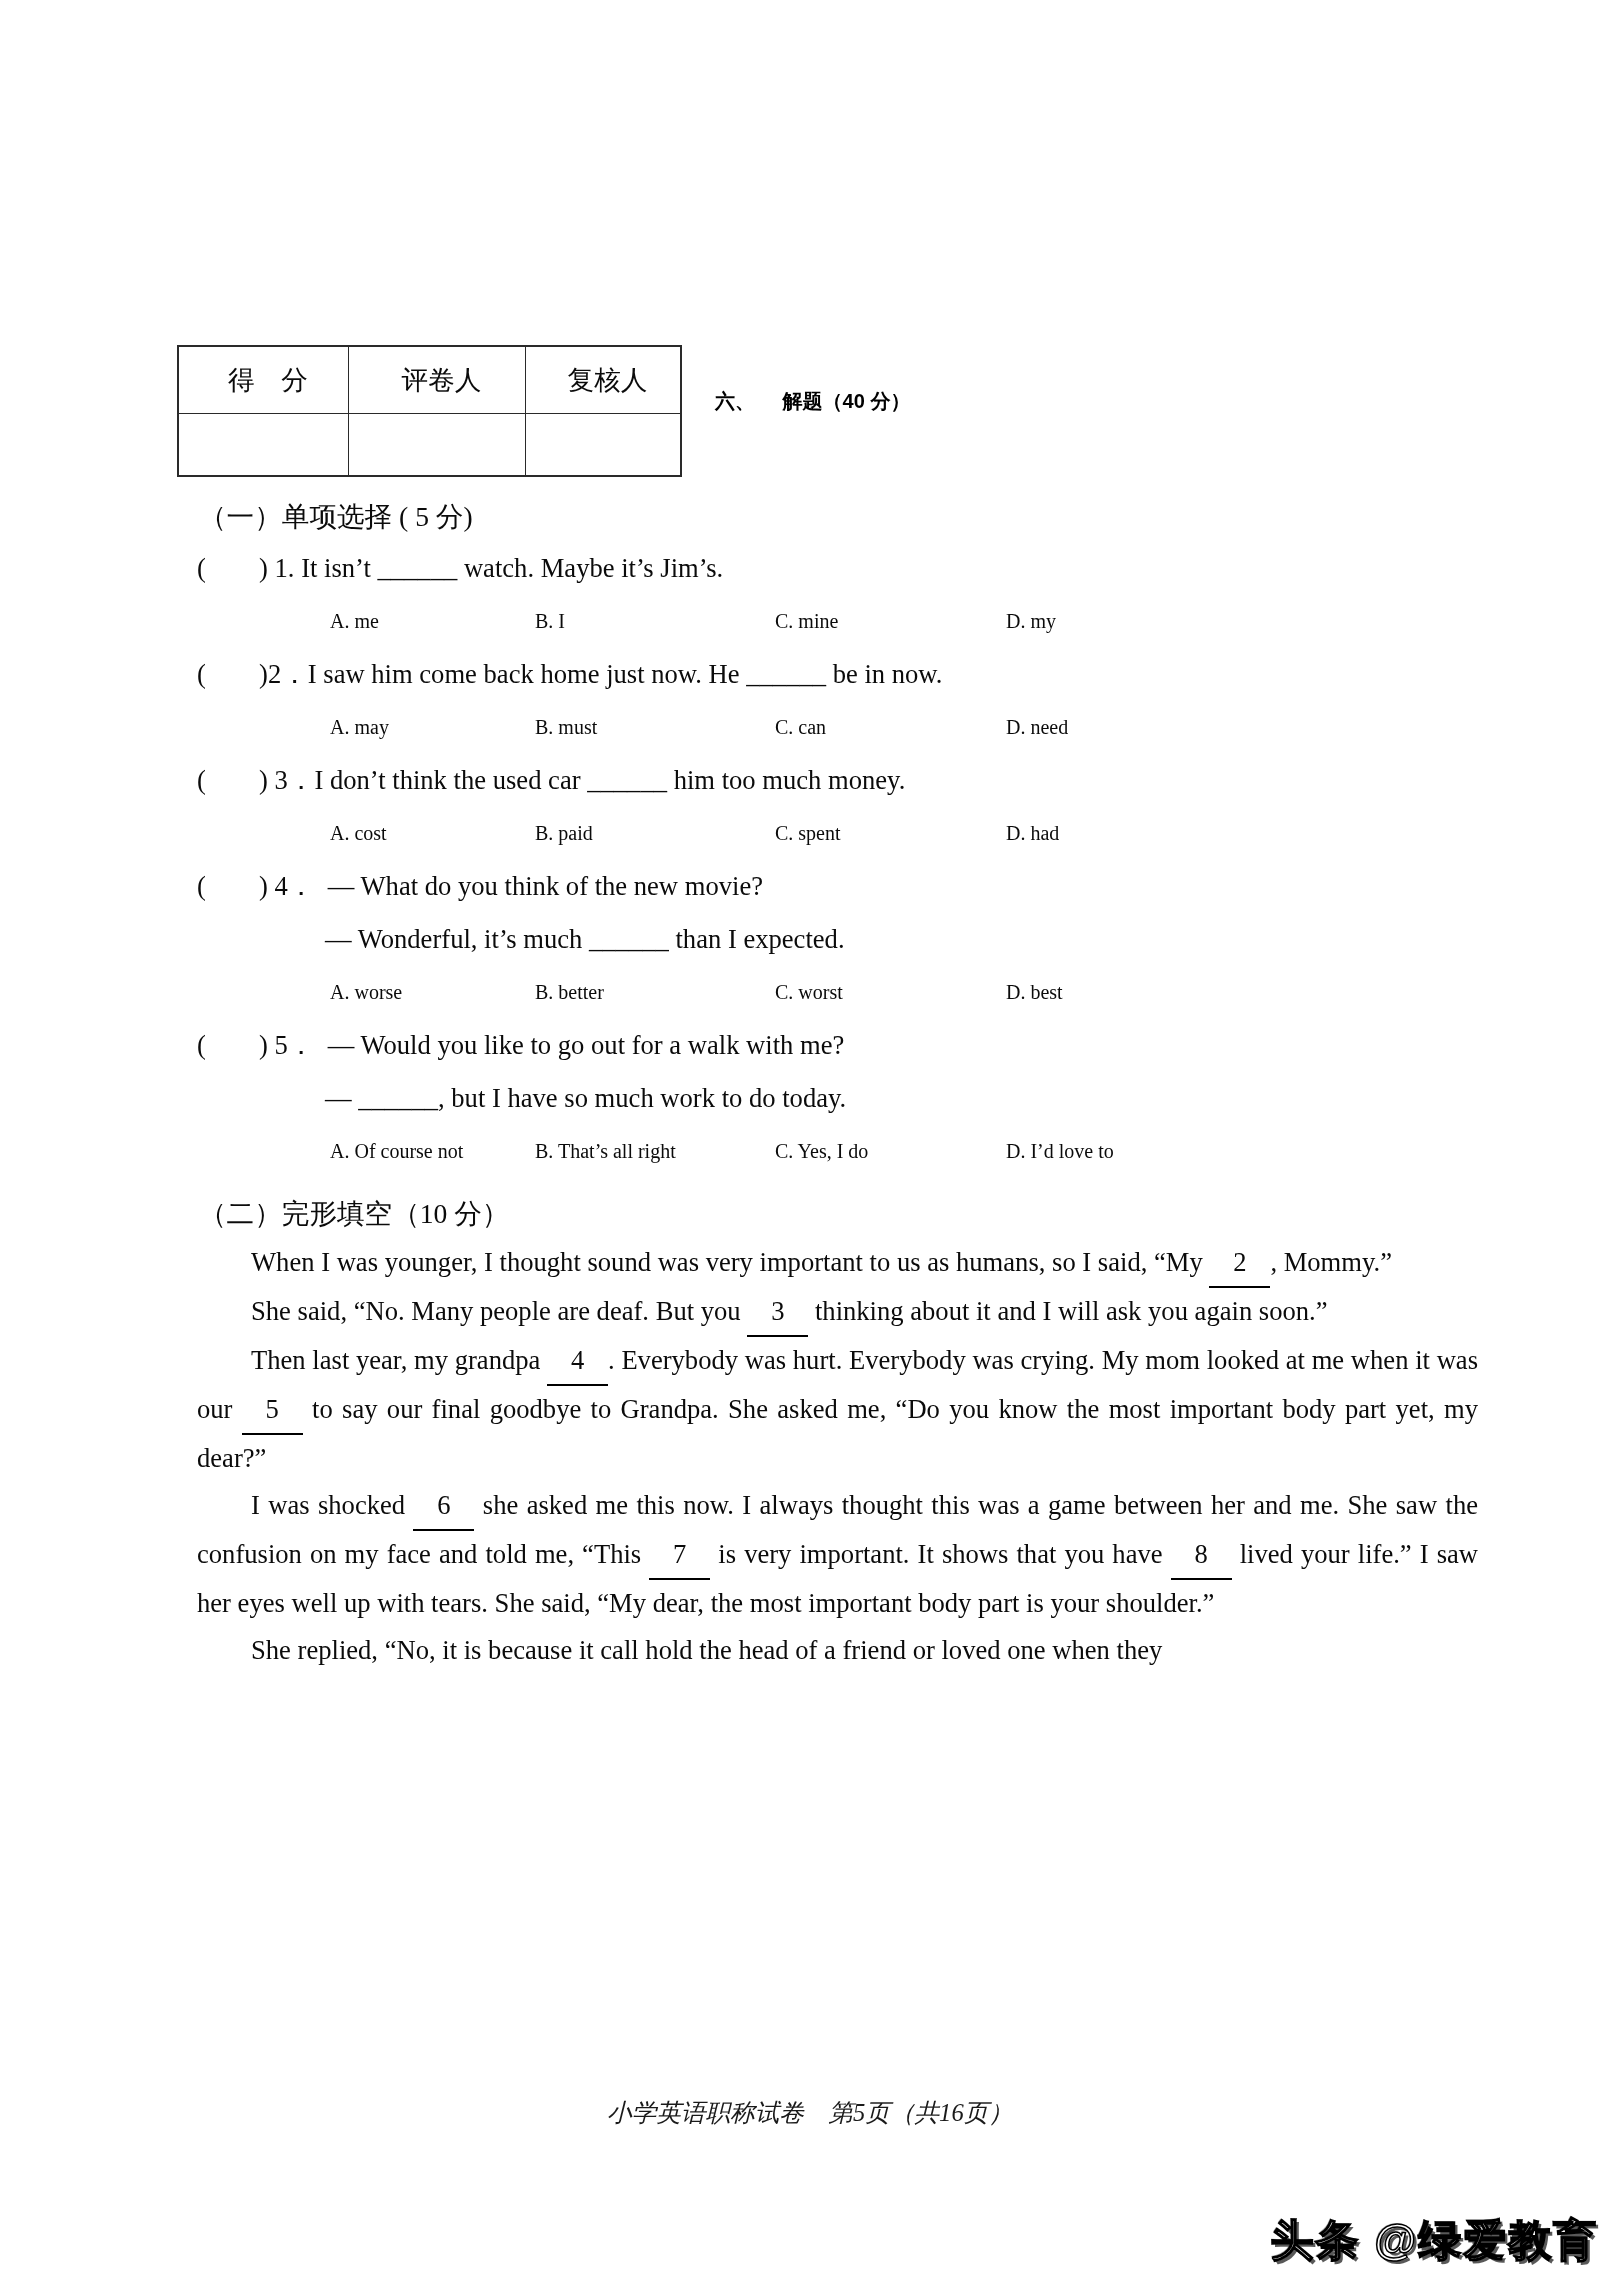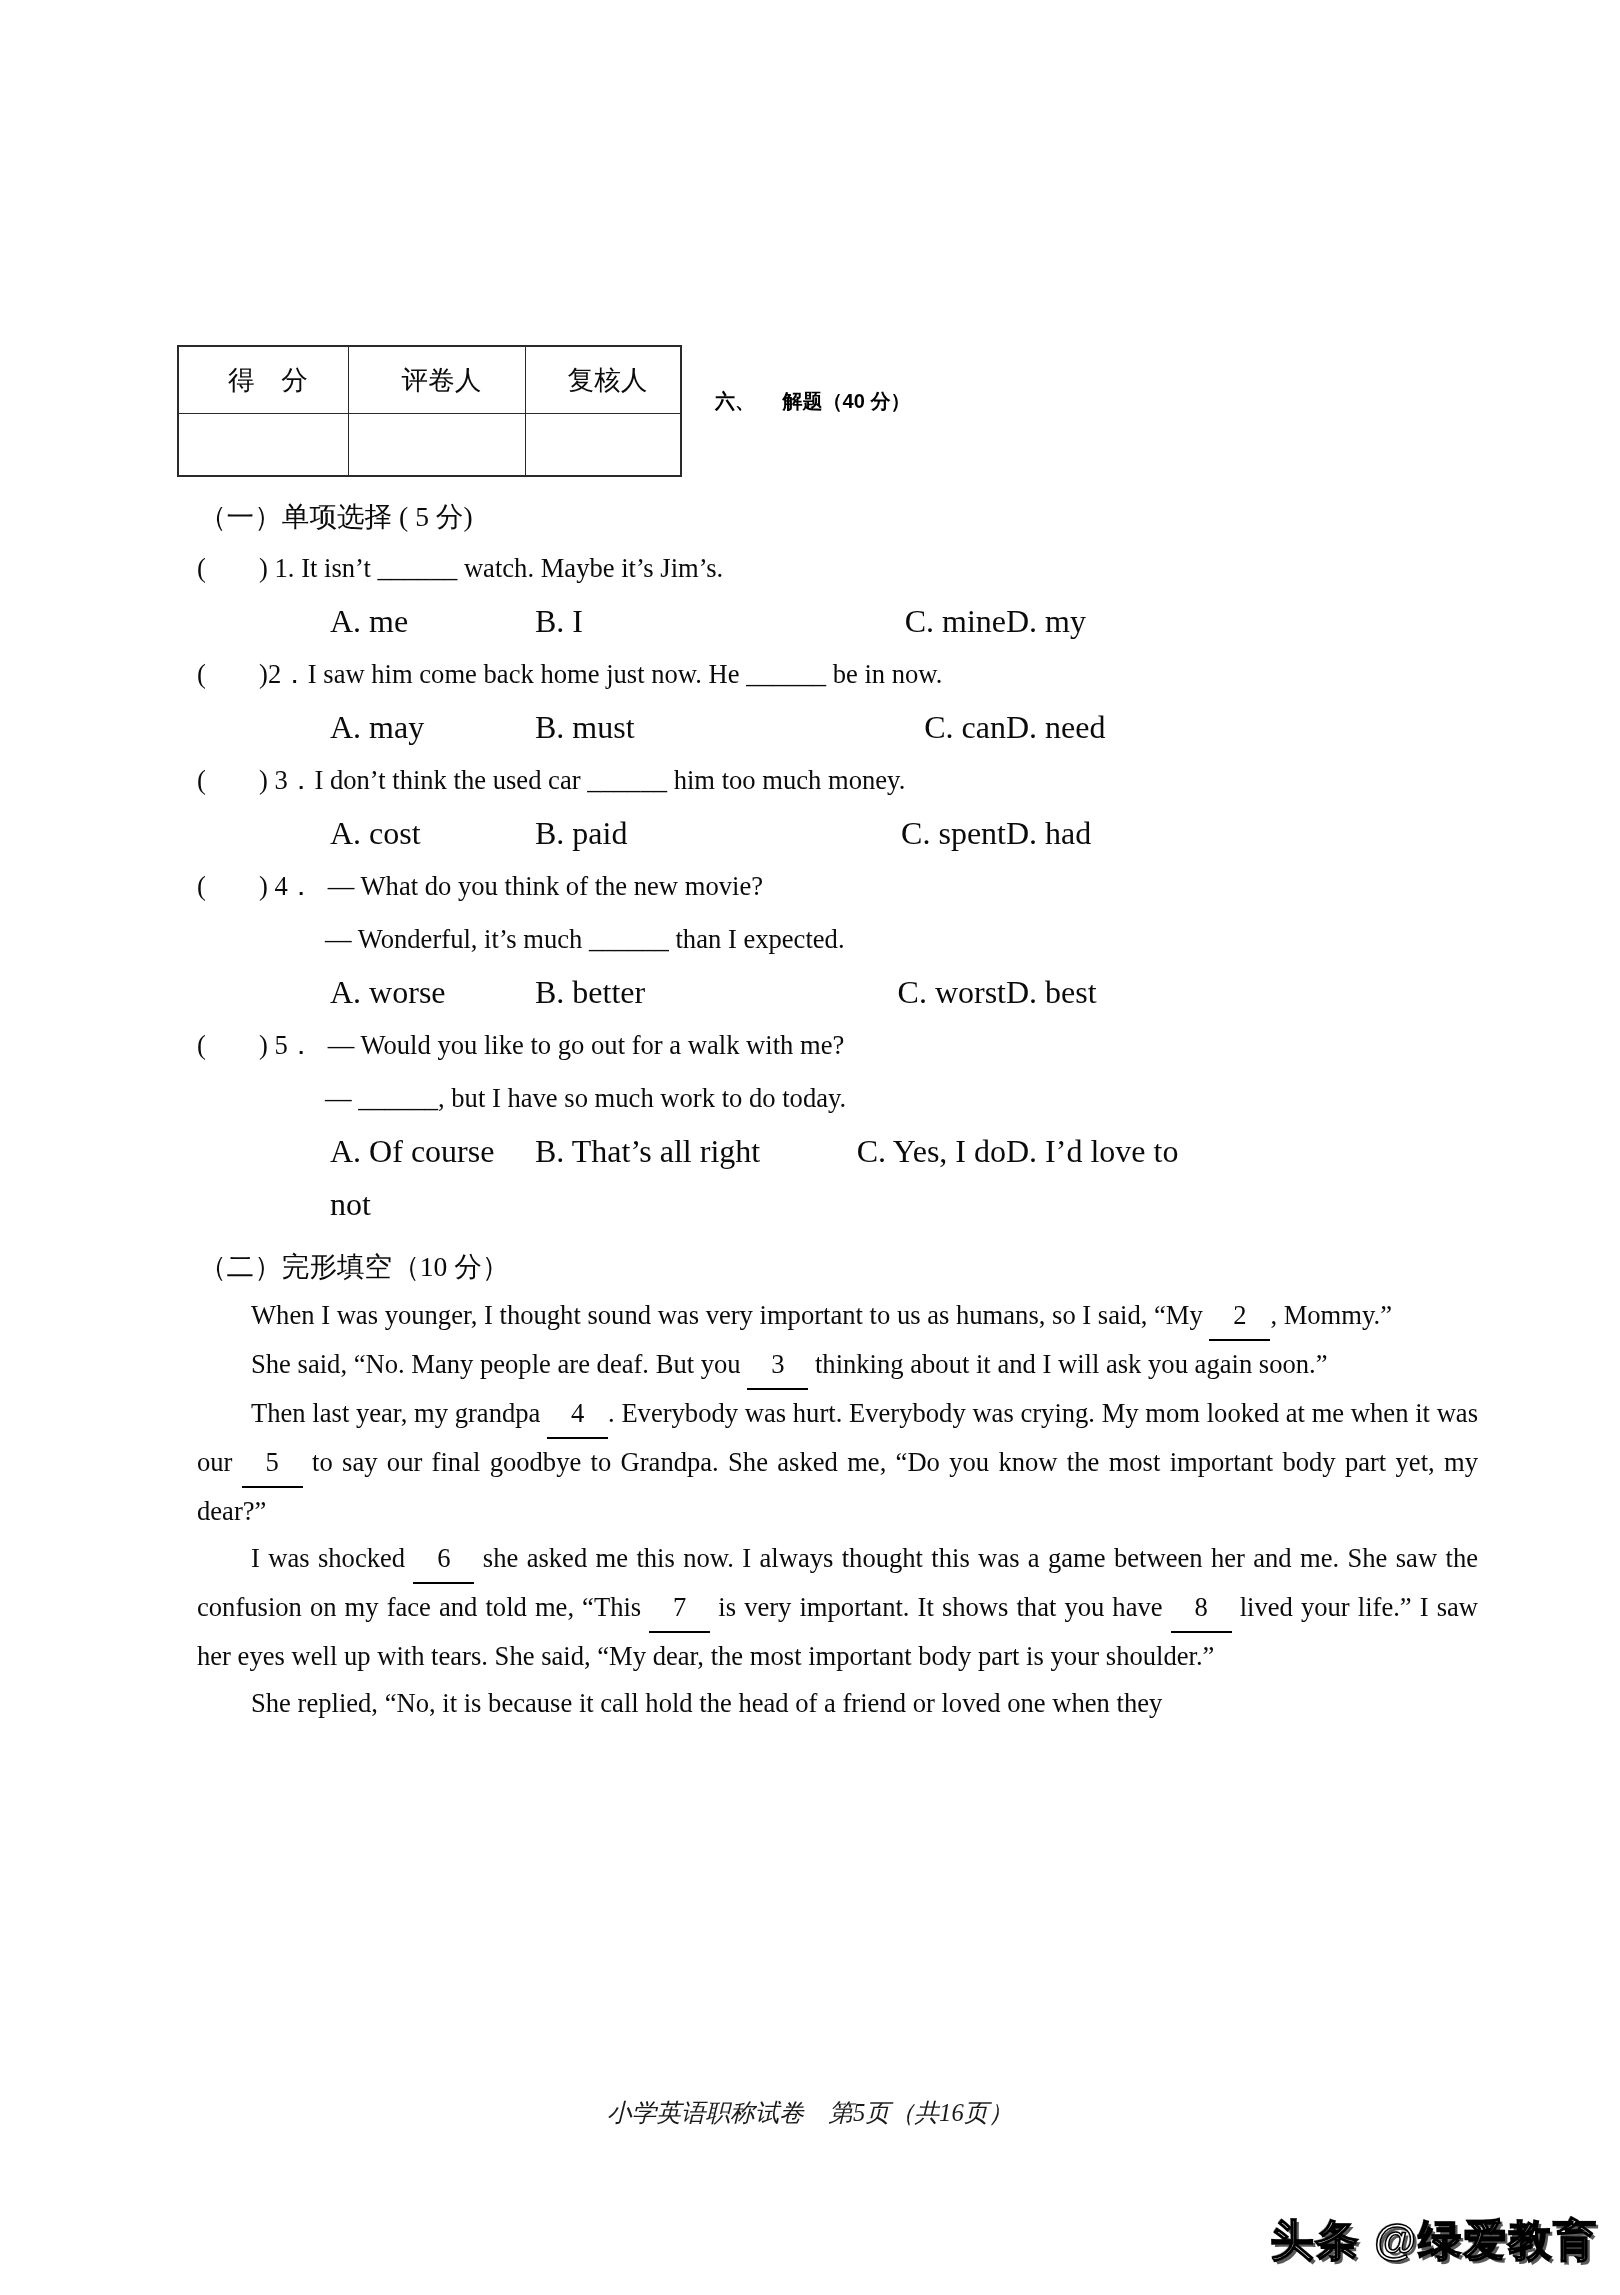--- a/index.html
+++ b/index.html
@@ -34,22 +34,22 @@
   .h6 .gap{display:inline-block;width:27.6px;}
   
   .content{position:absolute;top:497px;left:197px;width:1281px;}
   .part-heading{
     font-size:27.6px;line-height:39px;margin:0 0 5.9px 2px;
     white-space:pre-wrap;
   }
   .part2-heading{margin-top:15.8px;}
   .q-line{font-size:26.6px;line-height:53px;white-space:pre-wrap;}
   .q-line2{padding-left:128px;}
-  .opt-row{display:flex;padding-left:133px;font-size:32px;line-height:53px;}
-  .opt-a{width:205px;} .opt-b{width:240px;} .opt-c{width:231px;text-align:right;} .opt-d{flex:1;}
+  .opt-row{display:flex;padding-left:133px;font-size:20px;line-height:53px;}
+  .opt-a{width:205px;} .opt-b{width:240px;} .opt-c{width:231px;} .opt-d{flex:1;}
   .cloze p{
     margin:0;font-size:26.6px;line-height:47px;
     text-align:justify;text-indent:54px;
   }
   .num-blank{
     display:inline-block;min-width:61px;text-align:center;text-indent:0;
     border-bottom:2px solid #000;
   }
   .footer{
     position:absolute;top:2096px;left:0;width:100%;

